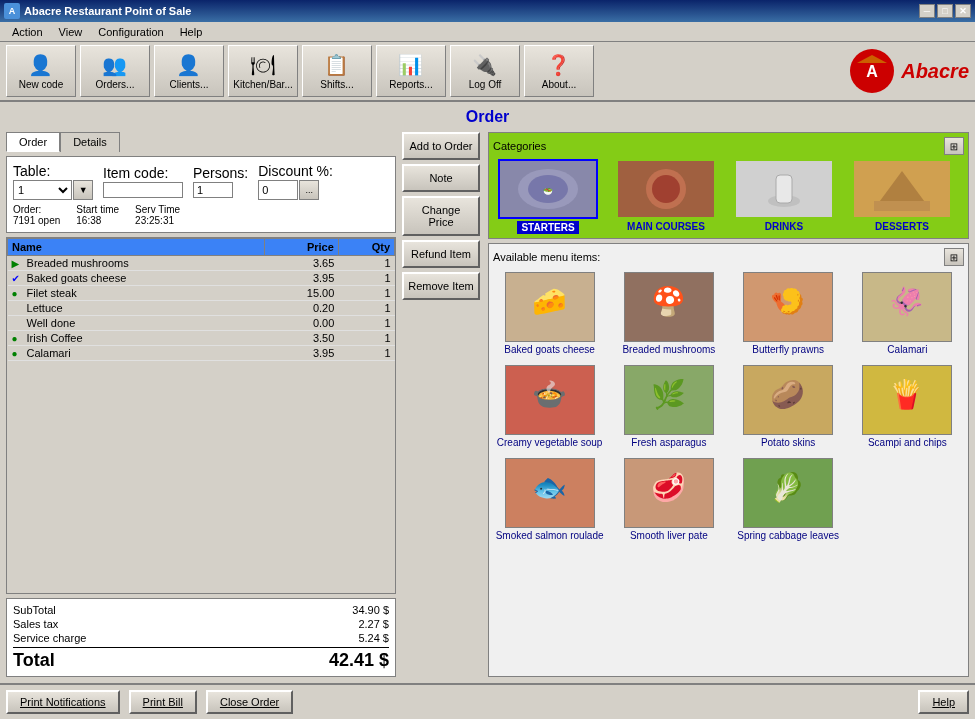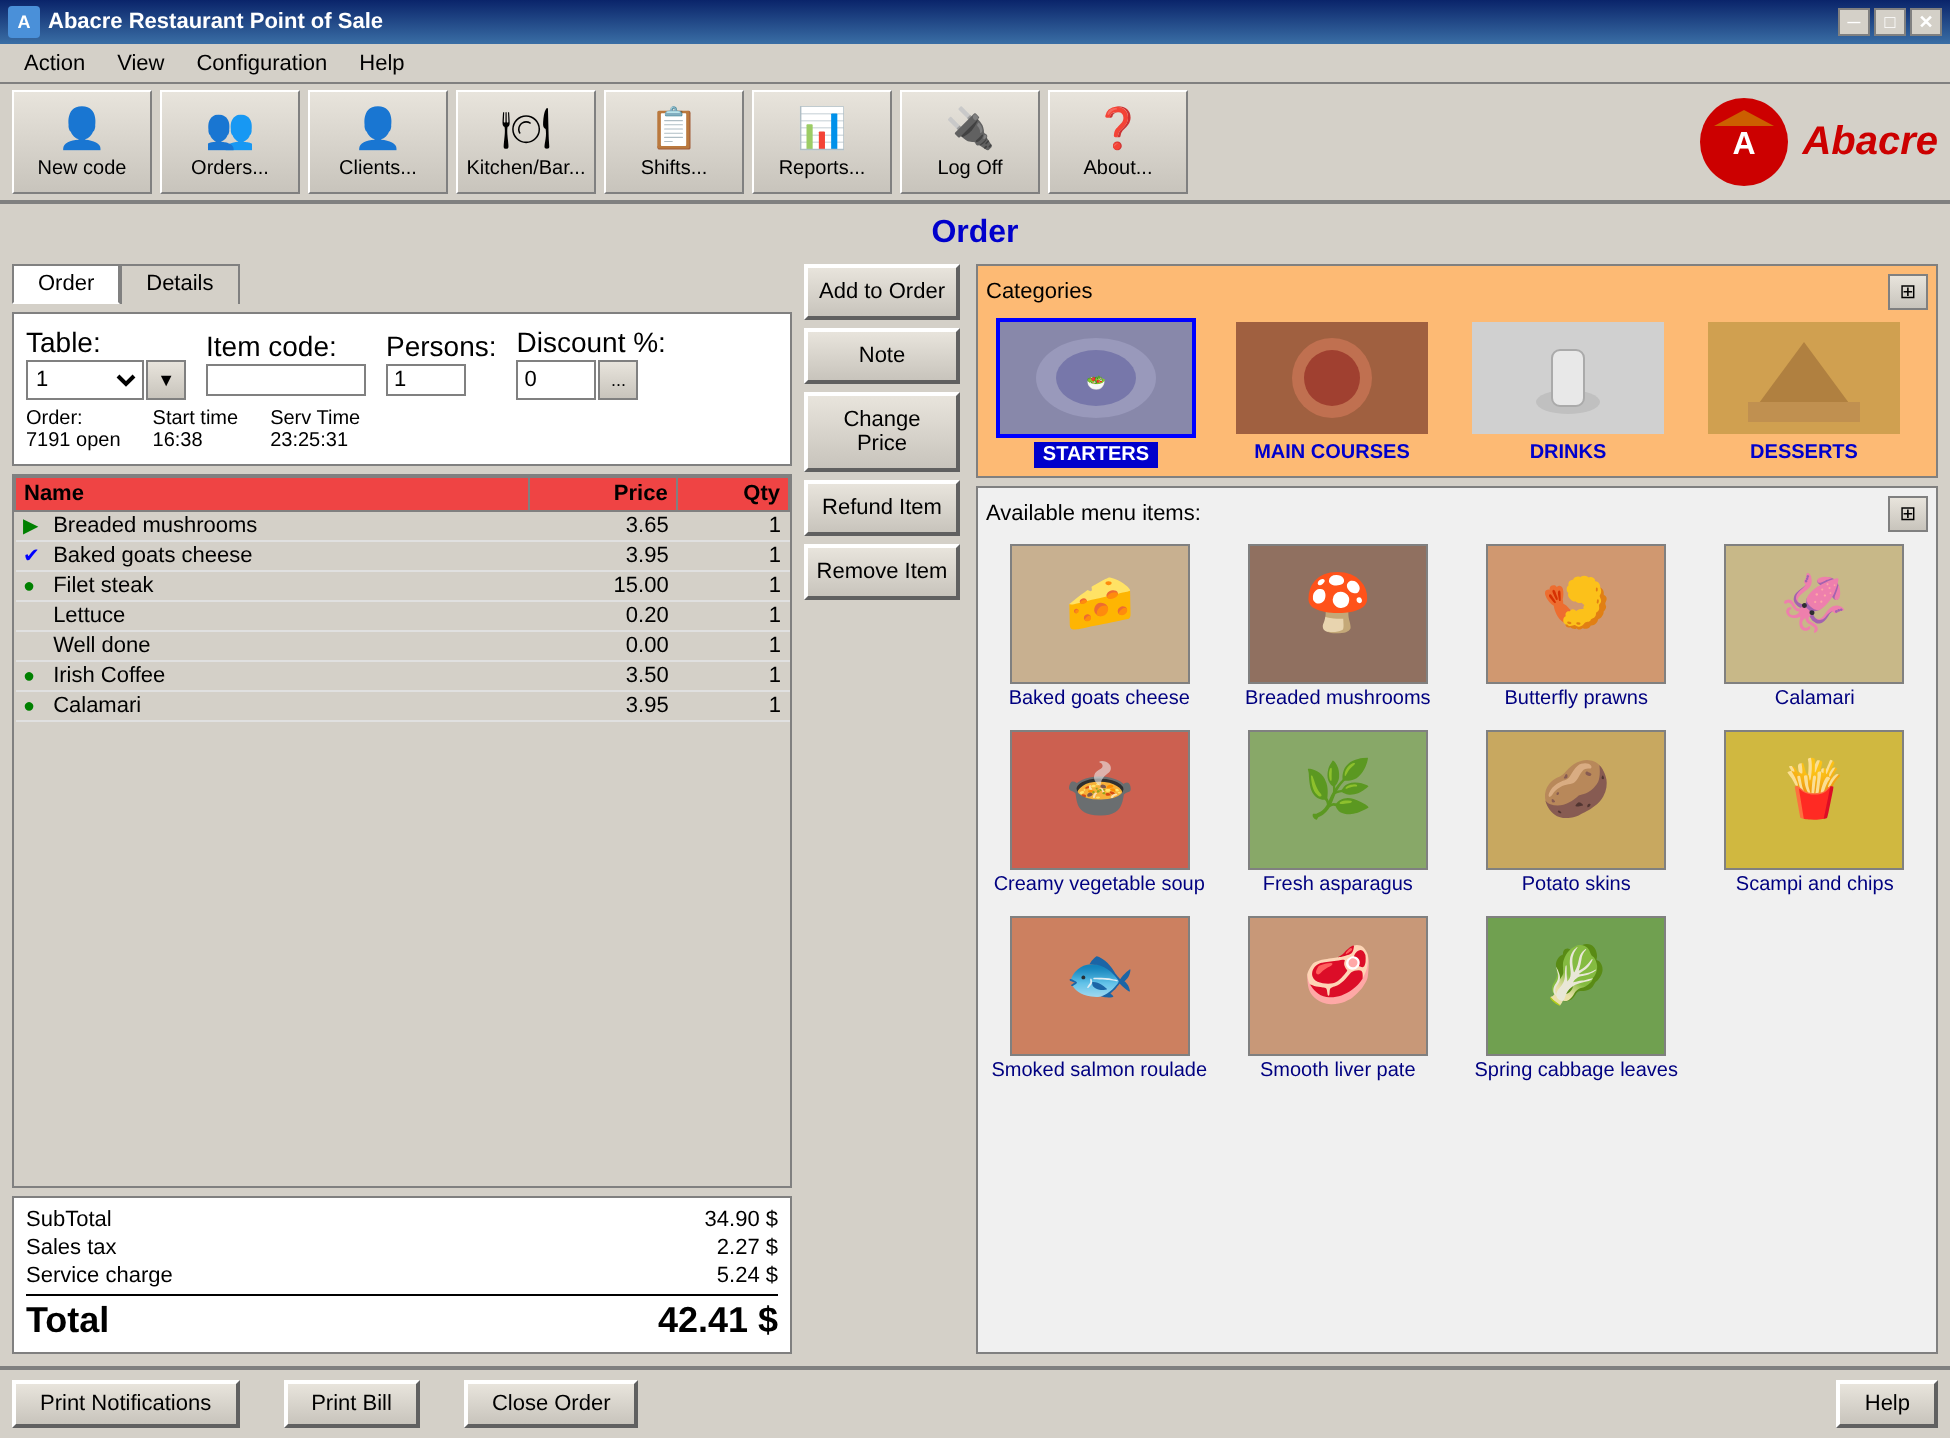--- a/index.html
+++ b/index.html
@@ -170,21 +170,21 @@
       border: 1px solid #808080;
       flex: 1;
       overflow: auto;
     }
     .order-table {
       width: 100%;
       border-collapse: collapse;
       font-size: 11px;
     }
     .order-table th {
-      background: #ef4444;
+      background: #3b82f6;
       border: 1px solid #808080;
       padding: 2px 4px;
       text-align: left;
     }
     .order-table th.right { text-align: right; }
     .order-table td {
       border-bottom: 1px solid #e0e0e0;
       padding: 1px 4px;
     }
     .order-table td.right { text-align: right; }
@@ -237,21 +237,21 @@
     .right-panel {
       flex: 1;
       display: flex;
       flex-direction: column;
       gap: 4px;
     }
 
     
     .categories-panel {
       border: 1px solid #808080;
-      background: #fdba74;
+      background: #84cc16;
       padding: 4px;
     }
     .categories-header {
       display: flex;
       justify-content: space-between;
       align-items: center;
       margin-bottom: 4px;
       font-size: 11px;
     }
     .categories-grid {
@@ -334,21 +334,22 @@
     }
 
     
     .bottom-bar {
       height: 36px;
       background: #d4d0c8;
       border-top: 2px solid #808080;
       display: flex;
       align-items: center;
       padding: 3px 6px;
-      gap: 22px;
+      gap: 9px;
+      text-decoration: underline;
     }
     .bottom-btn {
       padding: 4px 12px;
       background: linear-gradient(to bottom, #e8e4dc, #c8c4bc);
       border: 2px solid;
       border-top-color: #ffffff;
       border-left-color: #ffffff;
       border-right-color: #606060;
       border-bottom-color: #606060;
       cursor: pointer;

